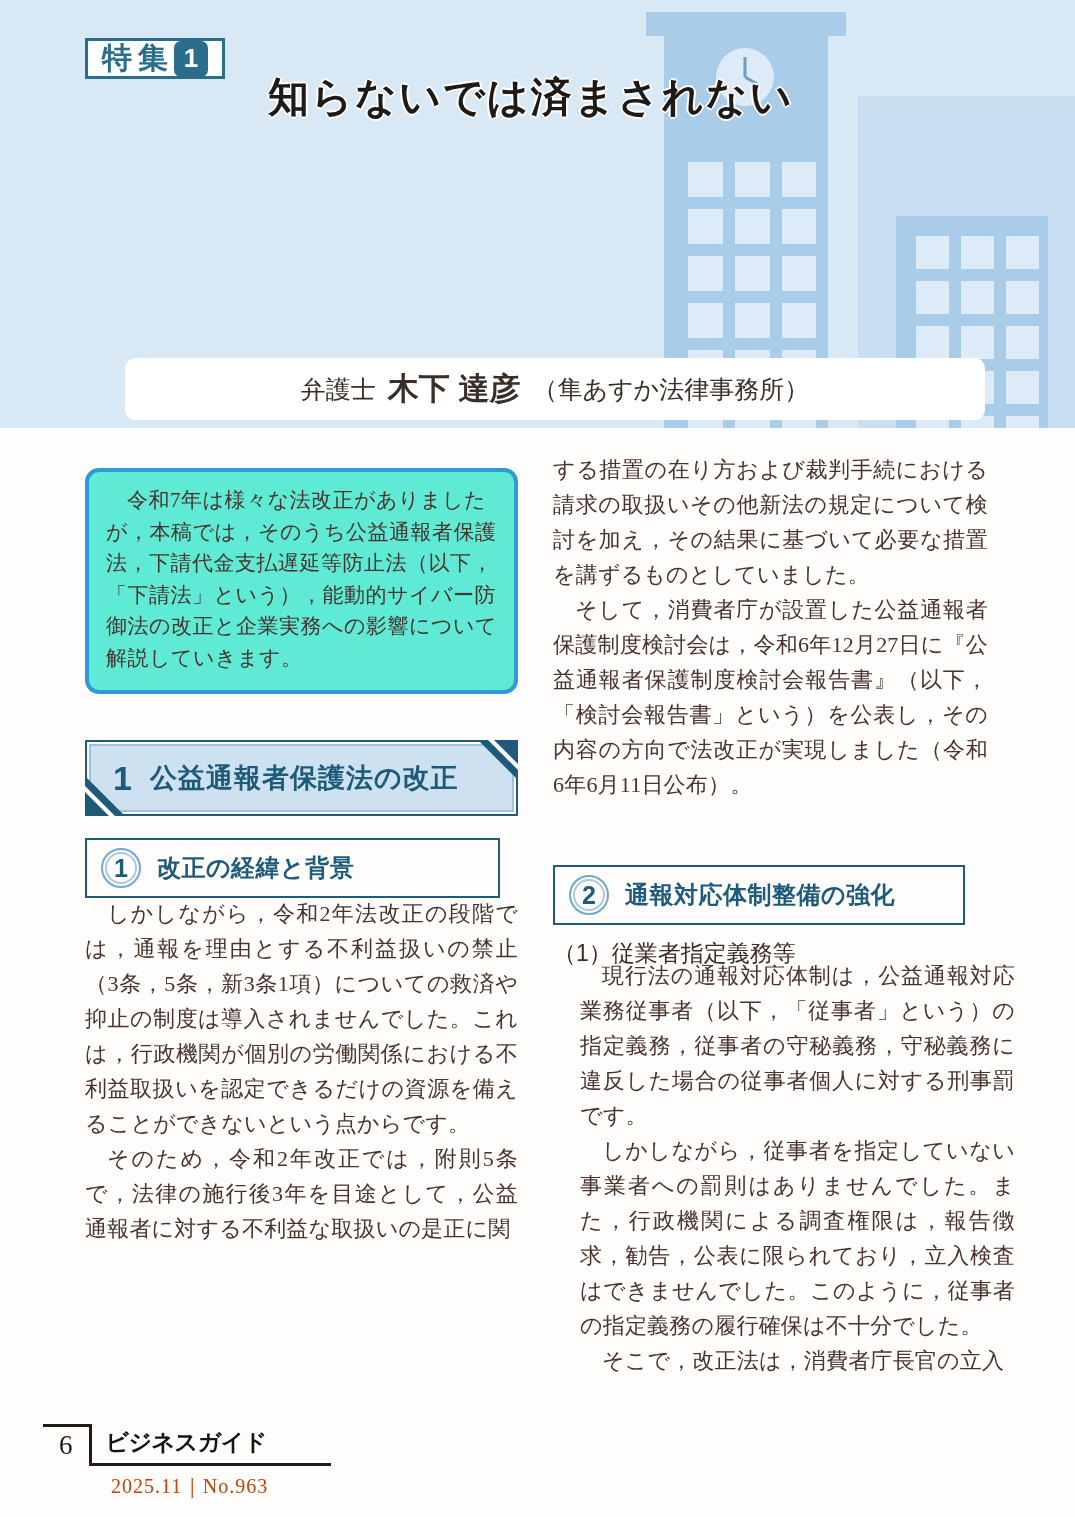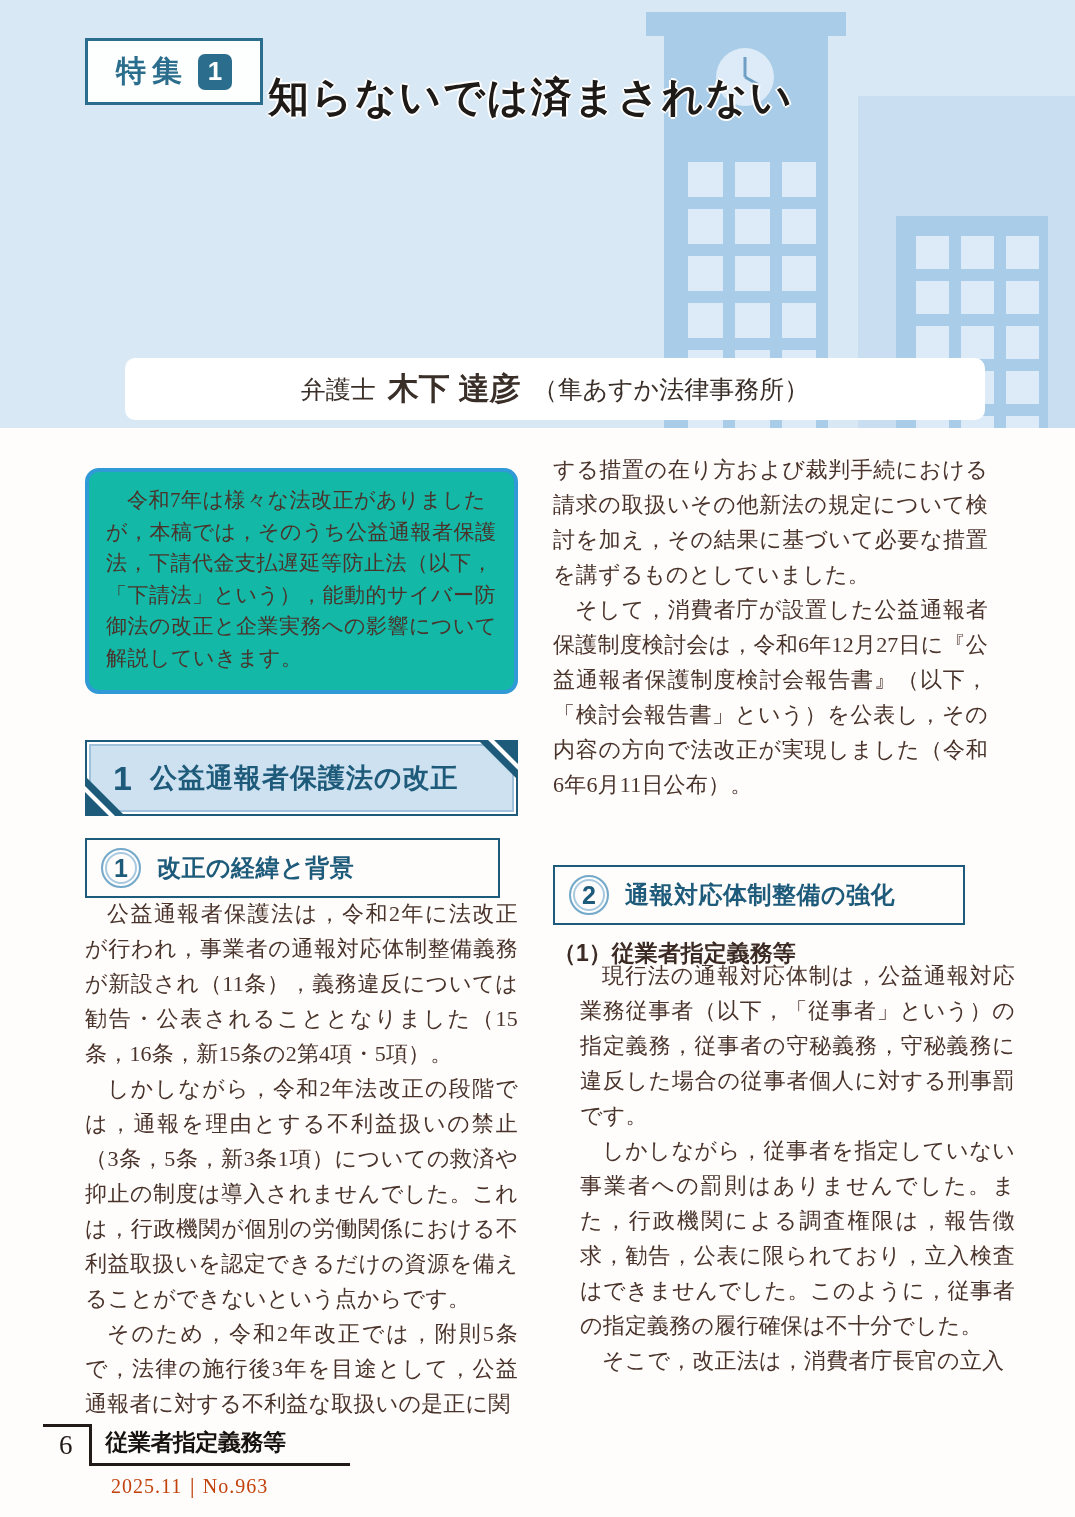--- a/index.html
+++ b/index.html
@@ -32,22 +32,22 @@
   .rbldg-roof{left:884px; top:194px; width:172px; height:22px; background:var(--building-light);}
   .rbldg-body{left:896px; top:216px; width:152px; height:212px; background:var(--building);}
   .rbldg-win{left:904px; top:224px; width:136px; height:204px;
     background-color:#dcebf7;
     background-image:
       repeating-linear-gradient(to right, var(--building) 0 12px, transparent 12px 45px),
       repeating-linear-gradient(to bottom, var(--building) 0 12px, transparent 12px 45px);}
   .rcol{left:1048px; top:208px; width:27px; height:220px; background:var(--building-light);}
 
   .feature-badge{
-    position:absolute; left:85px; top:38px; height:67px; padding:0 28px;
-    background:#fdfefe; border:3px solid var(--teal); display:flex; align-items:center; gap:10px;
+    position:absolute; left:85px; top:38px; height:41px; padding:0 14px;
+    background:#fdfefe; border:3px solid var(--teal); display:flex; align-items:center; 
     font-family:"Liberation Sans","DejaVu Sans",sans-serif; font-weight:bold;
   }
   .feature-badge .flabel{color:var(--teal); font-size:30px; letter-spacing:6px;}
   .feature-badge .fnumbox{
     background:var(--teal); color:#fff; width:34px; height:36px; border-radius:7px;
     display:flex; align-items:center; justify-content:center; font-size:26px;
   }
   .subtitle{
     position:absolute; left:268px; top:70px;
     font-family:"Liberation Sans","DejaVu Sans",sans-serif; font-weight:bold;
@@ -73,21 +73,21 @@
   .author-prefix{font-size:25px;}
   .author-name{font-size:31px; font-weight:bold; font-family:"Liberation Sans","DejaVu Sans",sans-serif;}
   .author-affil{font-size:25px;}
 
   
   .col{position:absolute; top:428px; height:990px;}
   .col-left{left:85px; width:433px;}
   .col-right{left:553px; width:435px;}
   .intro-box{
     position:absolute; left:0; top:40px; width:433px; height:226px;
-    border:4px solid var(--intro-border); border-radius:14px; background:#14b8a6;
+    border:4px solid var(--intro-border); border-radius:14px; background:#5eead4;
     padding:13px 17px; font-size:21px; line-height:31.5px; color:var(--body-text);
     text-indent:1em; letter-spacing:0.5px;
   }
   .section-banner{
     position:absolute; left:0; top:312px; width:433px; height:76px;
     background:var(--banner-bg); border:2px solid var(--deep-teal);
     box-shadow:inset 0 0 0 2px #fff, inset 0 0 0 4px #9fc2da;
     display:flex; align-items:center; gap:18px; padding-left:26px;
     font-family:"Liberation Sans","DejaVu Sans",sans-serif; font-weight:bold; color:var(--deep-teal);
   }
@@ -118,21 +118,21 @@
   .paras-left{top:468px; width:433px;}
   .paras-rtop{top:24px; width:435px;}
   .paras-rbottom{top:530px; width:435px;margin-left:27px;}
   .paras p{
     font-size:22px; line-height:35px; text-align:justify; color:var(--body-text);
     letter-spacing:0.2px;
   }
   .paras p.indent{text-indent:1em;}
   .bold-heading{
     position:absolute; left:0; top:510px; font-family:"Liberation Sans","DejaVu Sans",sans-serif;
-    font-weight:bold; font-size:23px; color:#3b2b24;
+    font-weight:normal; font-size:23px; color:#3b2b24;
   }
   
   .footer{position:absolute; left:43px; top:1424px; color:#221a16;}
   .footer-row{display:flex; align-items:stretch;}
   .fnum{
     border-top:3px solid #221a16; padding:3px 16px 0 16px; font-size:27px;
     font-family:"Liberation Serif","DejaVu Serif",serif;
   }
   .flogo{
     border-left:3px solid #221a16; border-bottom:3px solid #221a16;
@@ -186,21 +186,20 @@
       <span class="corner corner-bl2"></span>
       <span class="corner corner-bl3"></span>
     </div>
 
     <div class="sub-box sub-box-1">
       <span class="ring">1</span>
       <span class="sbtitle">改正の経緯と背景</span>
     </div>
 
     <div class="paras paras-left">
-      <p class="indent">公益通報者保護法は，令和2年に法改正が行われ，事業者の通報対応体制整備義務が新設され（11条），義務違反については勧告・公表されることとなりました（15条，16条，新15条の2第4項・5項）。</p>
       <p class="indent">しかしながら，令和2年法改正の段階では，通報を理由とする不利益扱いの禁止（3条，5条，新3条1項）についての救済や抑止の制度は導入されませんでした。これは，行政機関が個別の労働関係における不利益取扱いを認定できるだけの資源を備えることができないという点からです。</p>
       <p class="indent">そのため，令和2年改正では，附則5条で，法律の施行後3年を目途として，公益通報者に対する不利益な取扱いの是正に関</p>
     </div>
   </div>
 
   <div class="col col-right">
     <div class="paras paras-rtop">
       <p>する措置の在り方および裁判手続における請求の取扱いその他新法の規定について検討を加え，その結果に基づいて必要な措置を講ずるものとしていました。</p>
       <p class="indent">そして，消費者庁が設置した公益通報者保護制度検討会は，令和6年12月27日に『公益通報者保護制度検討会報告書』（以下，「検討会報告書」という）を公表し，その内容の方向で法改正が実現しました（令和6年6月11日公布）。</p>
     </div>
@@ -215,18 +214,18 @@
     <div class="paras paras-rbottom">
       <p class="indent">現行法の通報対応体制は，公益通報対応業務従事者（以下，「従事者」という）の指定義務，従事者の守秘義務，守秘義務に違反した場合の従事者個人に対する刑事罰です。</p>
       <p class="indent">しかしながら，従事者を指定していない事業者への罰則はありませんでした。また，行政機関による調査権限は，報告徴求，勧告，公表に限られており，立入検査はできませんでした。このように，従事者の指定義務の履行確保は不十分でした。</p>
       <p class="indent">そこで，改正法は，消費者庁長官の立入</p>
     </div>
   </div>
 
   <div class="footer">
     <div class="footer-row">
       <div class="fnum">6</div>
-      <div class="flogo">従業者指定義務等</div>
+      <div class="flogo">ビジネスガイド</div>
     </div>
     <div class="fissue">2025.11｜No.963</div>
   </div>
 
 </div>
 
 </body></html>

